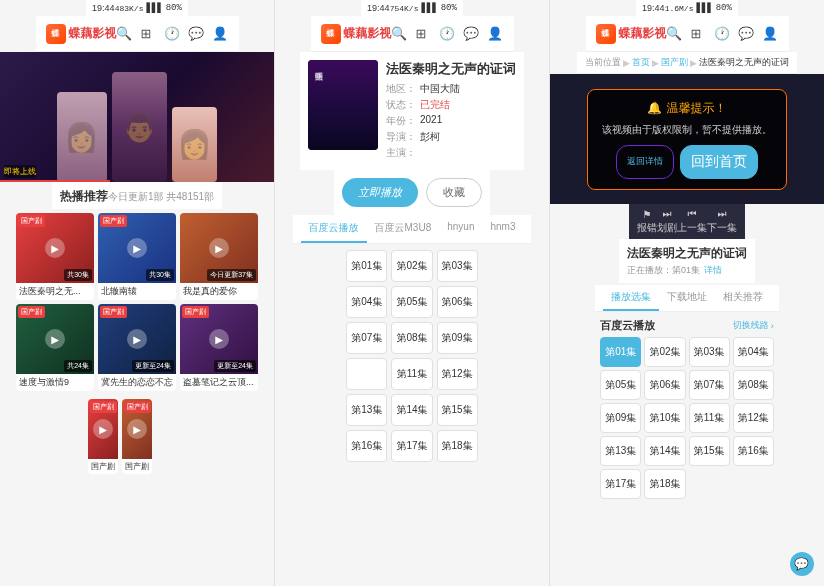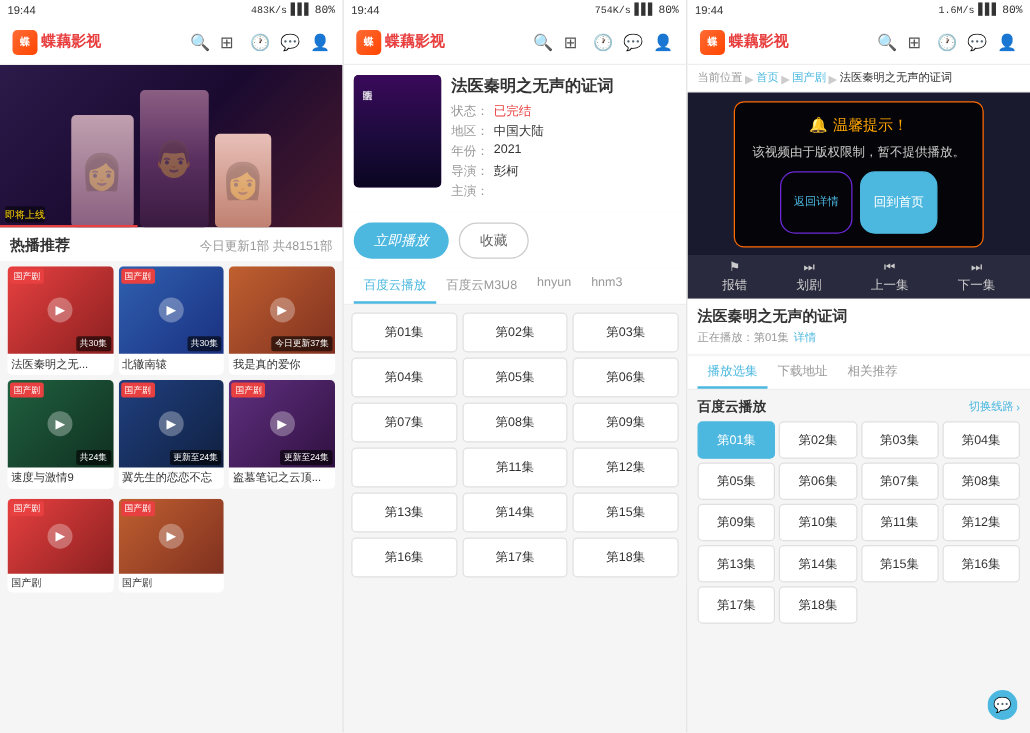--- a/index.html
+++ b/index.html
@@ -1,20 +1,20 @@
 <!DOCTYPE html>
 <html><head>
   <meta charset="utf-8">
   <style>
     * { margin: 0; padding: 0; box-sizing: border-box; }
     body { width: 824px; height: 586px; overflow: hidden; display: flex; flex-direction: column; font-family: 'PingFang SC', 'Microsoft YaHei', sans-serif; background: #f5f5f5; }
 
     
     .panels { display: flex; flex: 1; overflow: hidden; }
-    .panel { flex: 1; overflow: hidden; display: flex; flex-direction: column; background: #f5f5f5; border-right: 1px solid #e0e0e0; }
+    .panel { flex: 1; overflow: hidden; display: flex; flex-direction: column; background: #f5f5f5; border-right: 1px solid #e0e0e0; align-items: center; }
     .panel:last-child { border-right: none; }
 
     
     .status-bar { background: #fff; display: flex; align-items: center; justify-content: space-between; padding: 2px 6px; font-size: 9px; color: #333; height: 16px; }
     .status-right { display: flex; gap: 3px; align-items: center; font-family: Liberation Mono, monospace; }
 
     
     .top-nav { background: #fff; display: flex; align-items: center; justify-content: space-between; padding: 6px 10px; height: 36px; border-bottom: 1px solid #eee; }
     .logo { display: flex; align-items: center; gap: 3px; }
     .logo-icon { width: 20px; height: 20px; background: linear-gradient(135deg, #ff6b35, #ff4500); border-radius: 4px; display: flex; align-items: center; justify-content: center; color: white; font-size: 8px; font-weight: bold; }
@@ -86,21 +86,21 @@
     .breadcrumb-link { color: #4cb8e0; cursor: pointer; }
     .breadcrumb-current { color: #333; }
 
     .video-player { background: #1a1a2e; width: 100%; height: 130px; position: relative; display: flex; align-items: center; justify-content: center; flex-direction: column; }
     .warning-box { background: rgba(0,0,0,0.8); border: 1px solid #ff6b00; border-radius: 8px; padding: 10px 14px; text-align: center; color: white; }
     .warning-title { font-size: 12px; color: #ffa500; margin-bottom: 6px; display: flex; align-items: center; justify-content: center; gap: 4px; }
     .warning-bell { color: #ffa500; font-size: 12px; }
     .warning-text { font-size: 10px; color: #ccc; margin-bottom: 8px; }
     .warning-btns { display: flex; gap: 6px; justify-content: center; }
     .warning-btn-outline { background: transparent; border: 1px solid #6d28d9; color: #4cb8e0; border-radius: 12px; padding: 3px 10px; font-size: 9px; cursor: pointer; }
-    .warning-btn-fill { background: #4cb8e0; border: 1px solid #4cb8e0; color: white; border-radius: 12px; padding: 17px 10px; font-size: 10px; cursor: pointer; }
+    .warning-btn-fill { background: #4cb8e0; border: 1px solid #4cb8e0; color: white; border-radius: 12px; padding: 7px 10px; font-size: 14px; cursor: pointer; }
 
     .player-controls { background: #2a2a3e; display: flex; justify-content: space-around; align-items: center; padding: 4px 8px; }
     .ctrl-btn { color: #ccc; font-size: 10px; background: none; border: none; cursor: pointer; display: flex; flex-direction: column; align-items: center; gap: 1px; }
 
     .player-info { background: #fff; padding: 6px 8px; }
     .player-title { font-size: 12px; font-weight: bold; color: #333; margin-bottom: 2px; }
     .player-meta { font-size: 9px; color: #999; display: flex; gap: 4px; align-items: center; }
     .player-meta-link { color: #4cb8e0; cursor: pointer; }
 
     .player-tabs { background: #fff; border-bottom: 1px solid #eee; display: flex; padding: 0 8px; margin-top: 2px; }
@@ -307,26 +307,26 @@
 
     <div class="detail-header">
       <div class="detail-poster">
         <div class="poster-inner">
           <span class="poster-text">法医秦明</span>
         </div>
       </div>
       <div class="detail-info">
         <div class="detail-title">法医秦明之无声的证词</div>
         <div class="detail-row">
+          <span class="detail-label">地区：</span>
+          <span class="detail-value">中国大陆</span>
+        </div>
+        <div class="detail-row">
           <span class="detail-label">状态：</span>
           <span class="detail-value-red">已完结</span>
-        </div>
-        <div class="detail-row">
-          <span class="detail-label">地区：</span>
-          <span class="detail-value">中国大陆</span>
         </div>
         <div class="detail-row">
           <span class="detail-label">年份：</span>
           <span class="detail-value">2021</span>
         </div>
         <div class="detail-row">
           <span class="detail-label">导演：</span>
           <span class="detail-value">彭柯</span>
         </div>
         <div class="detail-row" style="flex-wrap:wrap;">

